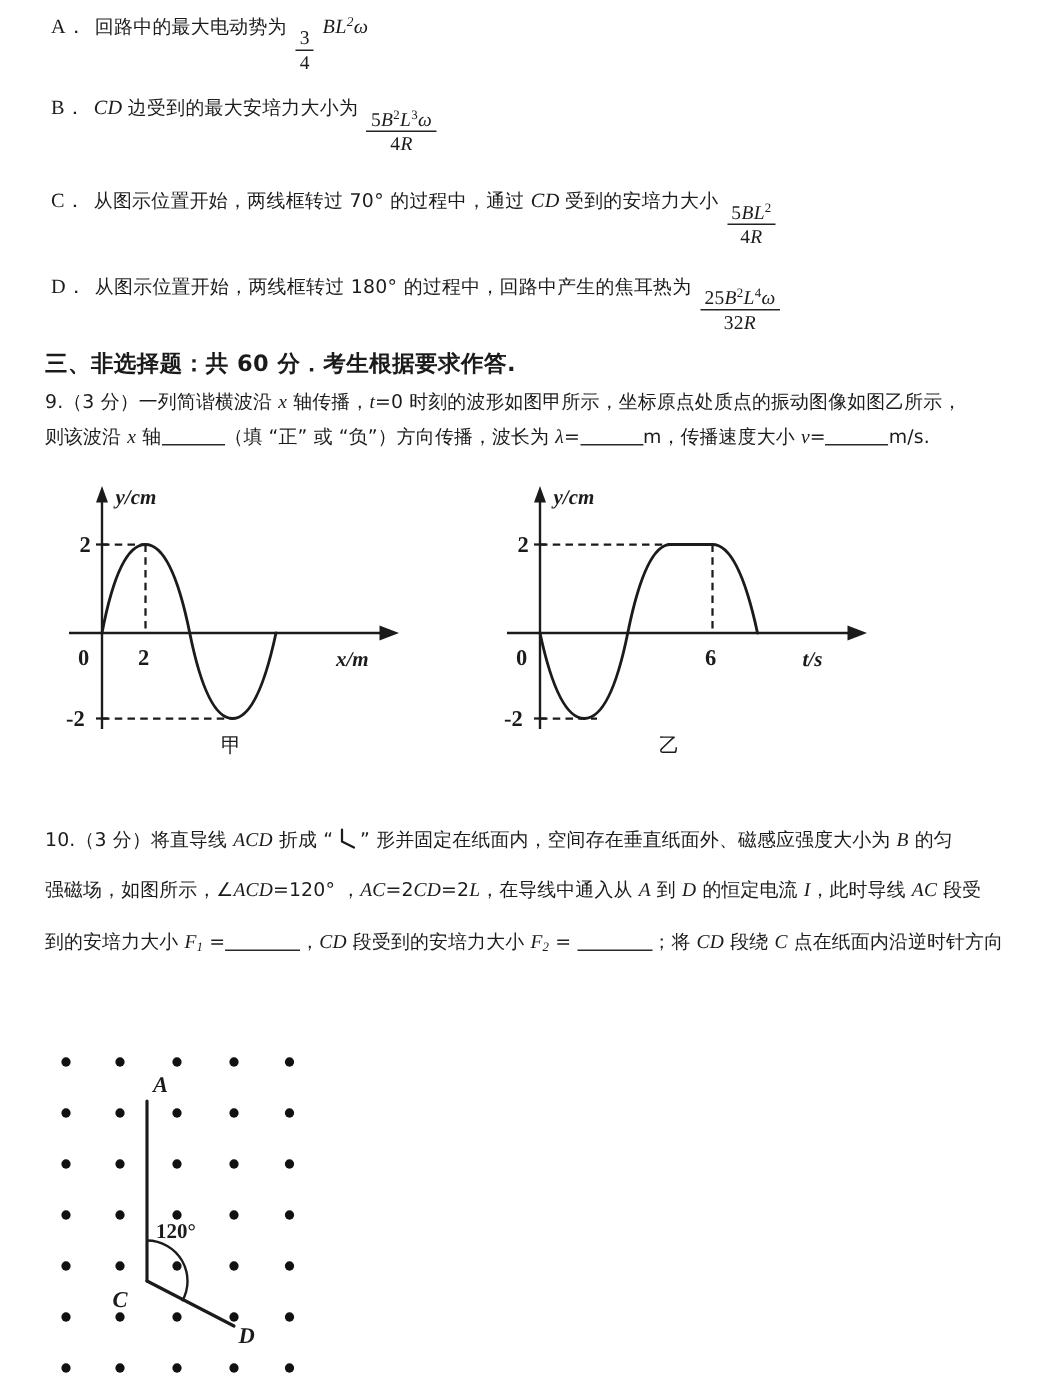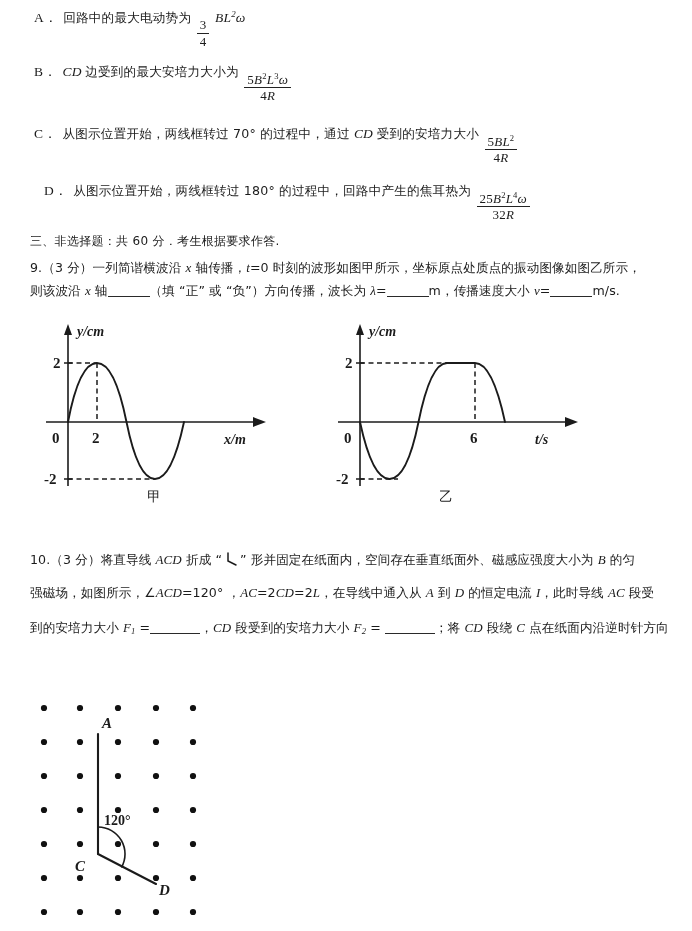--- a/index.html
+++ b/index.html
@@ -54,22 +54,22 @@
   }
   sup.e { font-size: 0.66em; vertical-align: 0.55em; }
   sub.e { font-size: 0.66em; vertical-align: -0.25em; }
 
   
   .sec-head {
     position: absolute;
     left: 30px;
     top: 233px;
     font-family: "DejaVu Sans", "Liberation Sans", sans-serif;
-    font-weight: normal;
-    font-size: 12px;
+    font-weight: bold;
+    font-size: 15px;
     letter-spacing: 0.3px;
     white-space: nowrap;
   }
 
   
   .qline {
     position: absolute;
     font-size: 13px;
     line-height: 1.5;
     white-space: nowrap;
@@ -164,21 +164,21 @@
     <span class="lbl">C．</span>
     <span class="cn">从图示位置开始，两线框转过 70°  的过程中，通过 </span>
     <span class="ital">CD</span>
     <span class="cn"> 受到的安培力大小</span>
     <span class="frac">
       <span class="num">5<i>BL</i><sup class="e">2</sup></span>
       <span class="den">4<i>R</i></span>
     </span>
   </div>
 
-  <div class="opt" style="left:34px; top:181px;margin-left:10px;">
+  <div class="opt" style="left:34px; top:181px;">
     <span class="lbl">D．</span>
     <span class="cn">从图示位置开始，两线框转过 180°  的过程中，回路中产生的焦耳热为</span>
     <span class="frac">
       <span class="num">25<i>B</i><sup class="e">2</sup><i>L</i><sup class="e">4</sup><i>ω</i></span>
       <span class="den">32<i>R</i></span>
     </span>
   </div>
 
   <div class="sec-head">三、非选择题：共 60 分．考生根据要求作答.</div>
 

